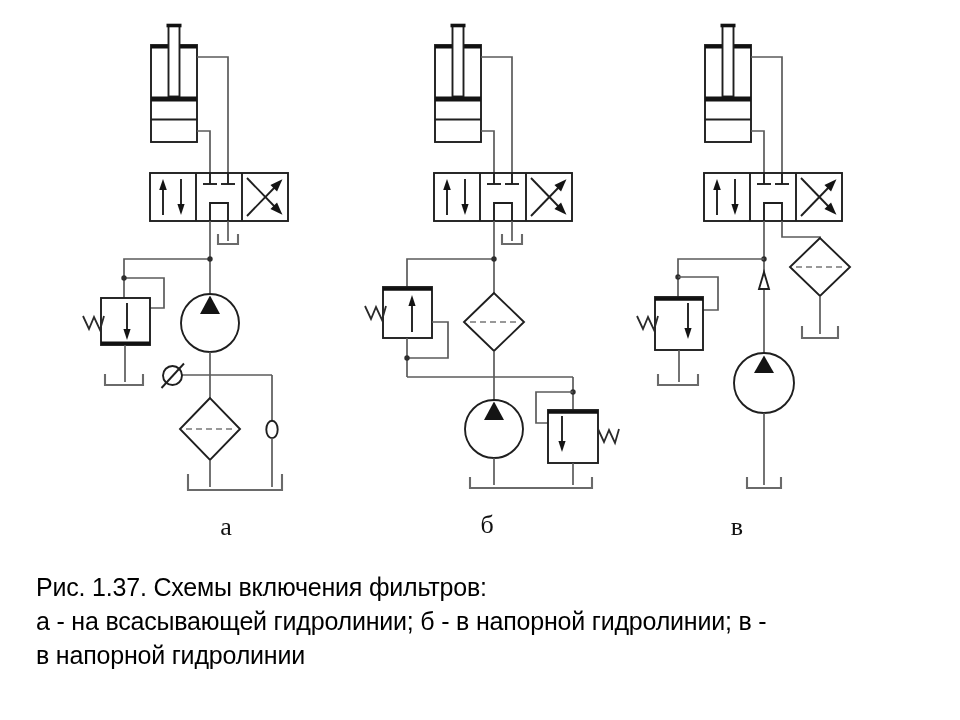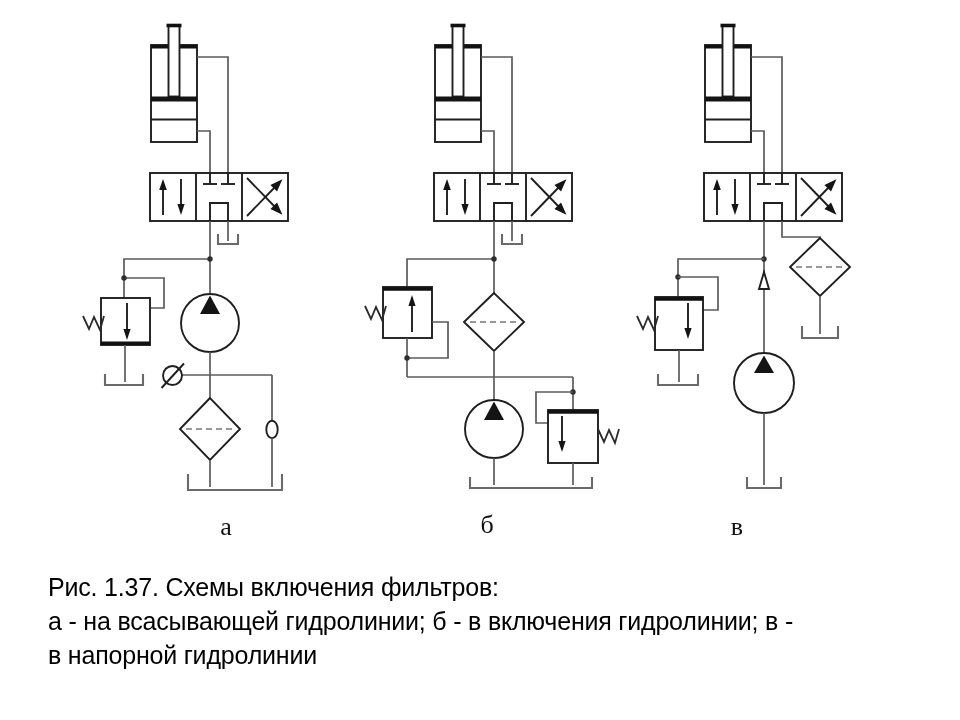--- a/index.html
+++ b/index.html
@@ -9,21 +9,21 @@
   .pipe{stroke:#5b5b5b;stroke-width:1.7;fill:none;stroke-linejoin:miter;}
   .pipe2{stroke:#6a6a6a;stroke-width:2.1;fill:none;}
   .sym{stroke:#1f1f1f;stroke-width:1.9;fill:none;}
   .symw{stroke:#1f1f1f;stroke-width:1.9;fill:#ffffff;}
   .thick{stroke:#111;stroke-width:3.6;fill:none;}
   .fillb{fill:#141414;stroke:none;}
   .dash{stroke:#777;stroke-width:1.4;stroke-dasharray:6 4;fill:none;}
   .dot{fill:#2e2e2e;stroke:none;}
   .spring{stroke:#2a2a2a;stroke-width:1.8;fill:none;stroke-linejoin:miter;}
   .lbl{font-family:"Liberation Serif",serif;font-size:26px;fill:#111;}
-  #caption{position:absolute;left:48px;top:570px;width:880px;
+  #caption{position:absolute;left:36px;top:570px;width:880px;
            font-size:25px;line-height:34px;color:#000;letter-spacing:-0.2px;}
 </style>
 </head>
 <body>
 <div id="page">
 
 <svg id="figure-svg" width="960" height="560" viewBox="0 0 960 560">
   <defs>
 
     <g id="top-assembly">
@@ -190,17 +190,17 @@
       <polygon class="fillb" points="764,355.5 754,373 774,373"></polygon>
     </g>
     <line class="pipe" x1="764" y1="413" x2="764" y2="485"></line>
     <polyline class="pipe2" points="747,477 747,488 781,488 781,477"></polyline>
     <text class="lbl" x="737" y="535" text-anchor="middle">в</text>
   </g>
 </svg>
 
 <div id="caption">
   <div>Рис. 1.37. Схемы включения фильтров:</div>
-  <div>а - на всасывающей гидролинии; б - в включения гидролинии; в -</div>
+  <div>а - на всасывающей гидролинии; б - в напорной гидролинии; в -</div>
   <div>в напорной гидролинии</div>
 </div>
 
 </div>
 
 </body></html>

